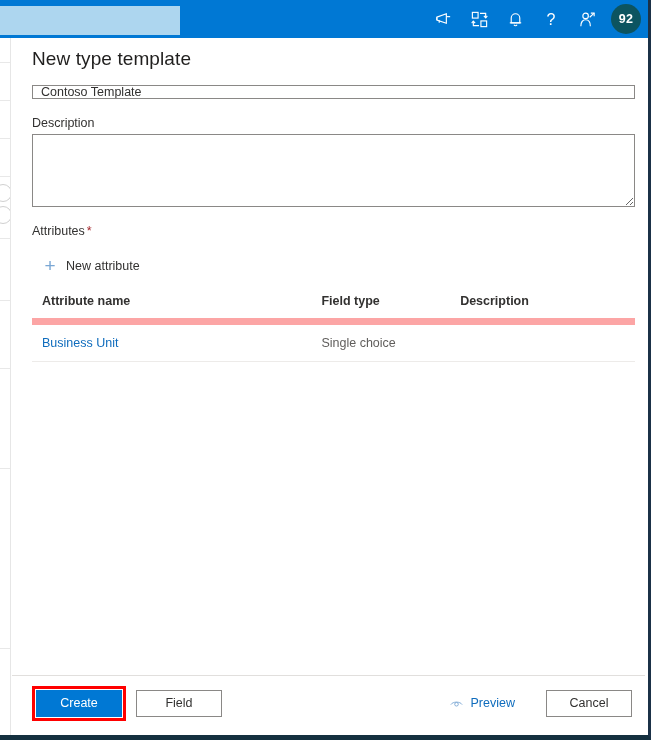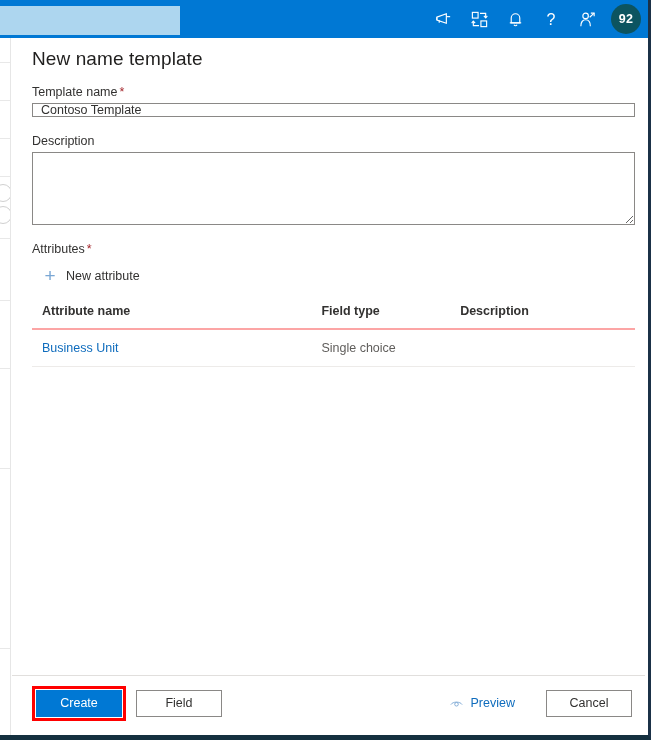--- a/index.html
+++ b/index.html
@@ -163,21 +163,21 @@
     font-family: "Liberation Sans", sans-serif;
     background: #ffffff;
     outline: none;
     resize: vertical;
   }
 
   .attributes-label {
     font-size: 12.5px;
     color: #323130;
     display: block;
-    margin-bottom: 6px;
+    margin-bottom: 14px;
   }
 
   .new-attribute {
     display: inline-flex;
     align-items: center;
     gap: 8px;
     margin-left: 8px;
     padding: 4px 2px;
     cursor: pointer;
     background: transparent;
@@ -203,21 +203,21 @@
     margin-top: 12px;
     width: 100%;
     border-collapse: collapse;
   }
   .attr-table th {
     text-align: left;
     font-size: 12.5px;
     font-weight: bold;
     color: #323130;
     padding: 3px 0 10px 0;
-    border-bottom: 2px solid #fca5a5;
+    border-bottom: 7px solid #fca5a5;
   }
   .attr-table td {
     font-size: 12.5px;
     color: #605e5c;
     padding: 11px 0 11px 0;
     border-bottom: 1px solid #edebe9;
   }
   .attr-table th.c-name, .attr-table td.c-name { width: 48%; padding-left: 10px; }
   .attr-table th.c-type, .attr-table td.c-type { width: 23%; }
   .attr-table th.c-desc, .attr-table td.c-desc { width: 29%; }
@@ -348,28 +348,25 @@
           <path d="M12.3 7.6 L17 3.3"></path>
         </svg>
       </div>
 
       <div class="avatar">92</div>
     </div>
   </div>
 
   <div class="panel">
 
-    <h1 class="page-title">New name template</h1>
+    <h1 class="page-title">New type template</h1>
 
     <div class="form-area">
 
       <div class="field-block">
-        <label class="field-label">
-          <span>Template name</span><span class="req">*</span>
-        </label>
         <input class="text-input" type="text" value="Contoso Template" style="">
       </div>
 
       <div class="field-block">
         <label class="field-label">Description</label>
         <textarea class="text-area" style=""></textarea>
       </div>
 
       <div>
         <label class="attributes-label">

